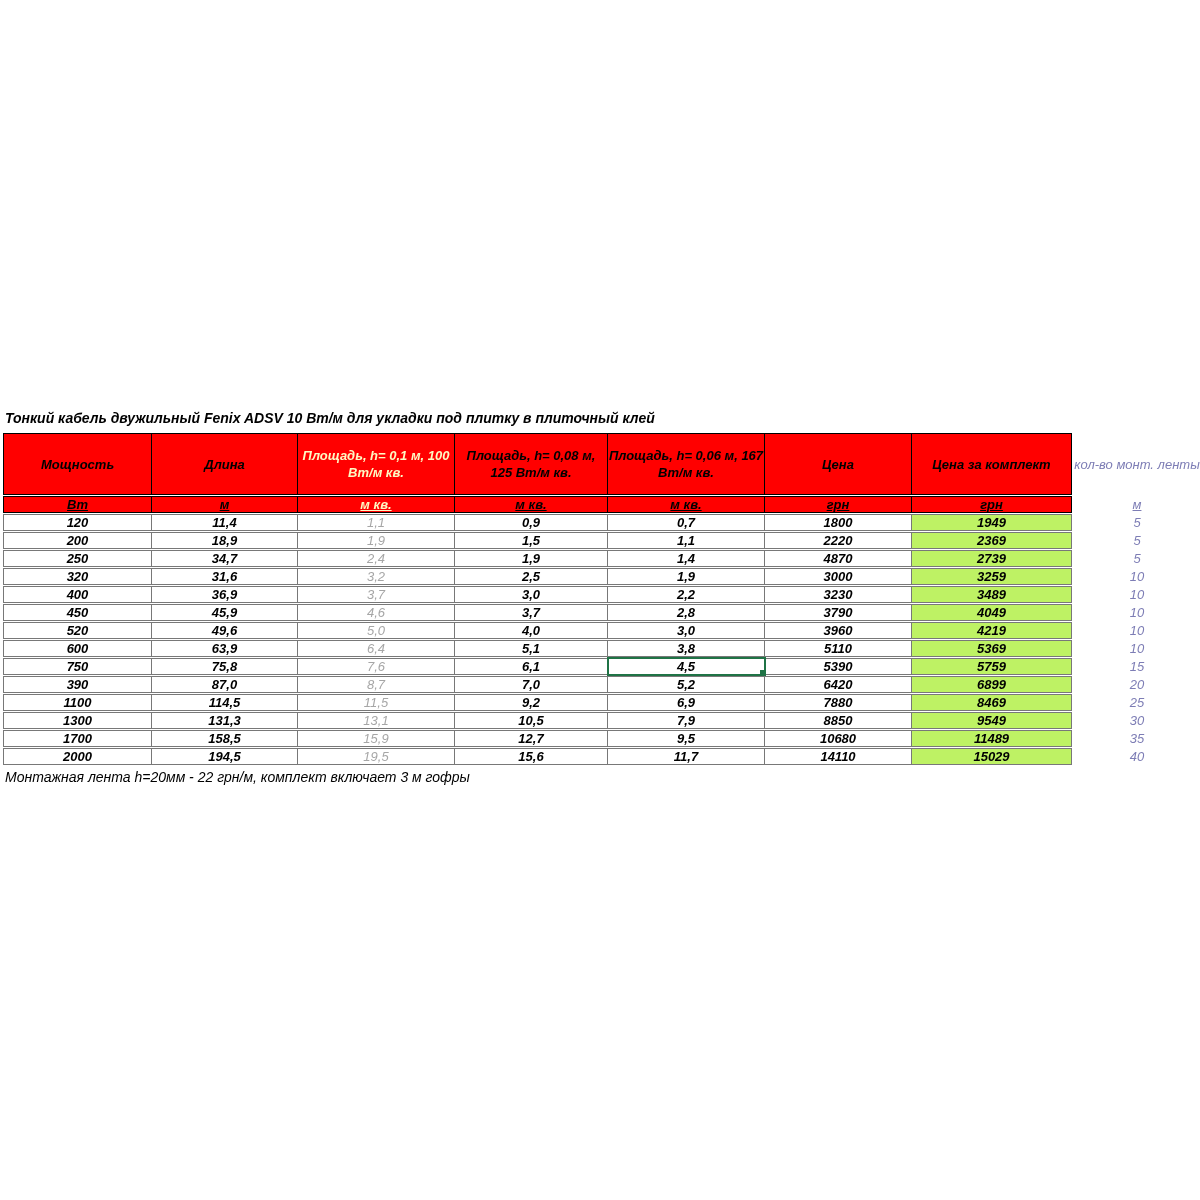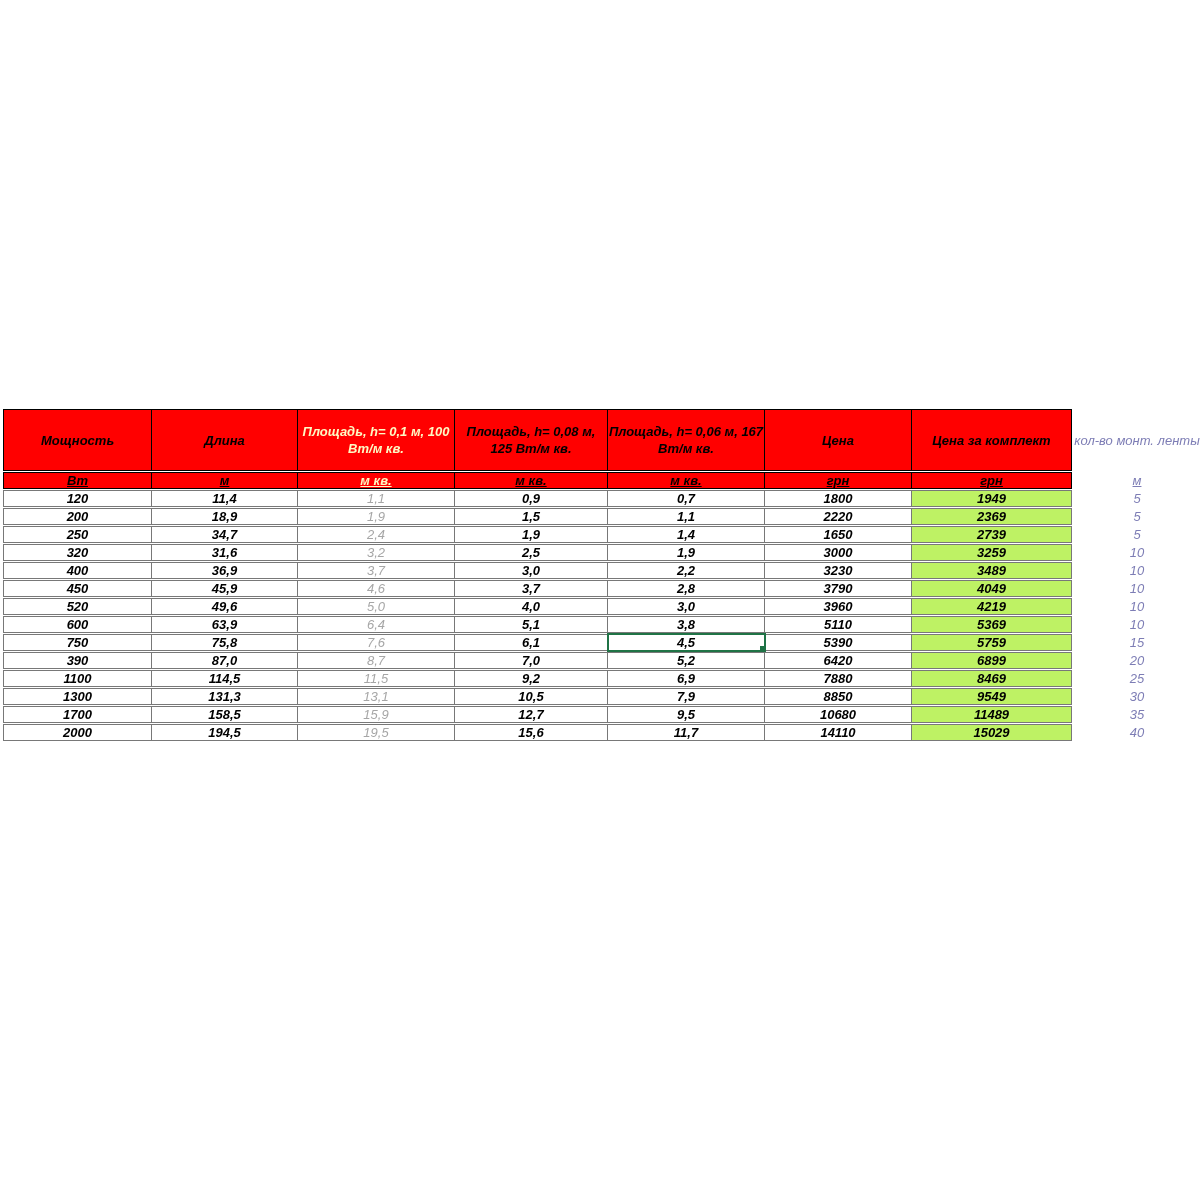--- a/index.html
+++ b/index.html
@@ -94,20 +94,21 @@
     color: #000;
     margin: 2px 0 0 2px;
     line-height: 18px;
   }
 </style>
 </head>
 <body>
 
 <div class="sheet">
 
+  <div class="title">Тонкий кабель двужильный Fenix ADSV 10 Вт/м для укладки под плитку в плиточный клей</div>
 
   <table class="price-table">
     <colgroup>
       <col style="width:149px">
       <col style="width:146px">
       <col style="width:157px">
       <col style="width:153px">
       <col style="width:157px">
       <col style="width:147px">
       <col style="width:160px">
@@ -155,21 +156,21 @@
           <td class="c-price">2220</td>
           <td class="c-kit">2369</td>
           <td class="c-tape">5</td>
         </tr>
         <tr>
           <td class="c-power">250</td>
           <td class="c-length">34,7</td>
           <td class="c-area1">2,4</td>
           <td class="c-area2">1,9</td>
           <td class="c-area3">1,4</td>
-          <td class="c-price">1650</td>
+          <td class="c-price">4870</td>
           <td class="c-kit">2739</td>
           <td class="c-tape">5</td>
         </tr>
         <tr>
           <td class="c-power">320</td>
           <td class="c-length">31,6</td>
           <td class="c-area1">3,2</td>
           <td class="c-area2">2,5</td>
           <td class="c-area3">1,9</td>
           <td class="c-price">3000</td>
@@ -272,14 +273,15 @@
           <td class="c-area1">19,5</td>
           <td class="c-area2">15,6</td>
           <td class="c-area3">11,7</td>
           <td class="c-price">14110</td>
           <td class="c-kit">15029</td>
           <td class="c-tape">40</td>
         </tr>
       </tbody>
   </table>
 
+  <div class="footer-note">Монтажная лента h=20мм - 22 грн/м, комплект включает 3 м гофры</div>
 
 </div>
 
 </body></html>

